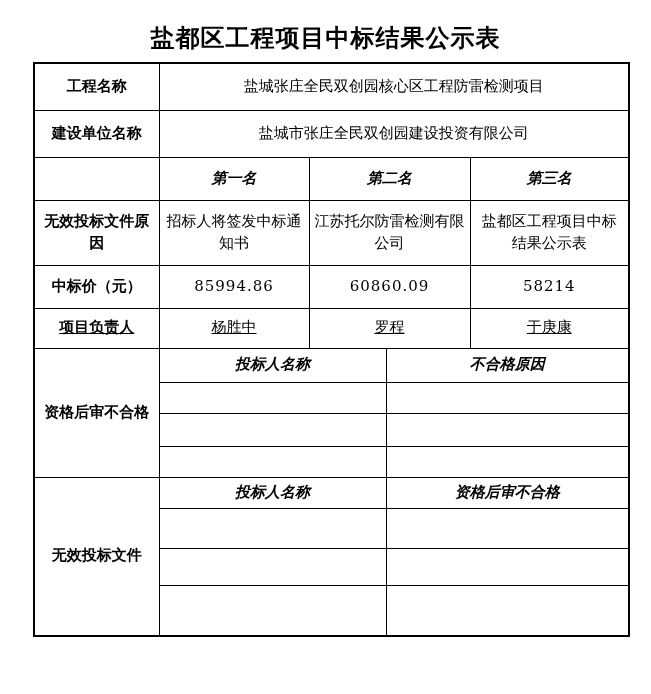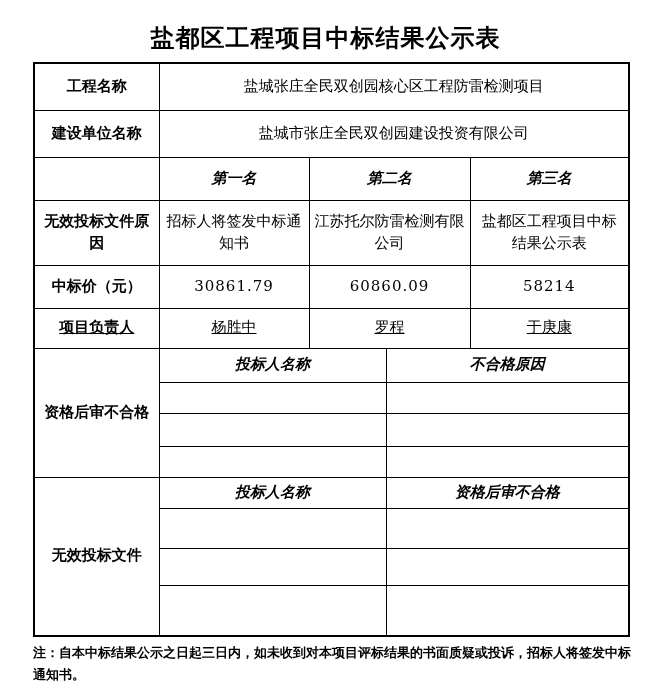--- a/index.html
+++ b/index.html
@@ -103,21 +103,21 @@
 
     <tr class="h65">
       <td class="lbl">无效投标文件原因</td>
       <td>招标人将签发中标通知书</td>
       <td colspan="2">江苏托尔防雷检测有限公司</td>
       <td>盐都区工程项目中标结果公示表</td>
     </tr>
 
     <tr class="h43">
       <td class="lbl">中标价（元）</td>
-      <td class="num">30861.79</td>
+      <td class="num">85994.86</td>
       <td class="num" colspan="2">60860.09</td>
       <td class="num">58214</td>
     </tr>
 
     <tr class="h40">
       <td class="lbl">项目负责人</td>
       <td>杨胜中</td>
       <td colspan="2">罗程</td>
       <td>于庚康</td>
     </tr>
@@ -153,15 +153,14 @@
       <td colspan="2"></td>
       <td colspan="2"></td>
     </tr>
     <tr class="h51">
       <td colspan="2"></td>
       <td colspan="2"></td>
     </tr>
   </tbody>
     </table>
 
-  <div class="note">注：自本中标结果公示之日起三日内，如未收到对本项目评标结果的书面质疑或投诉，招标人将签发中标通知书。</div>
 
 </div>
 
 </body></html>

